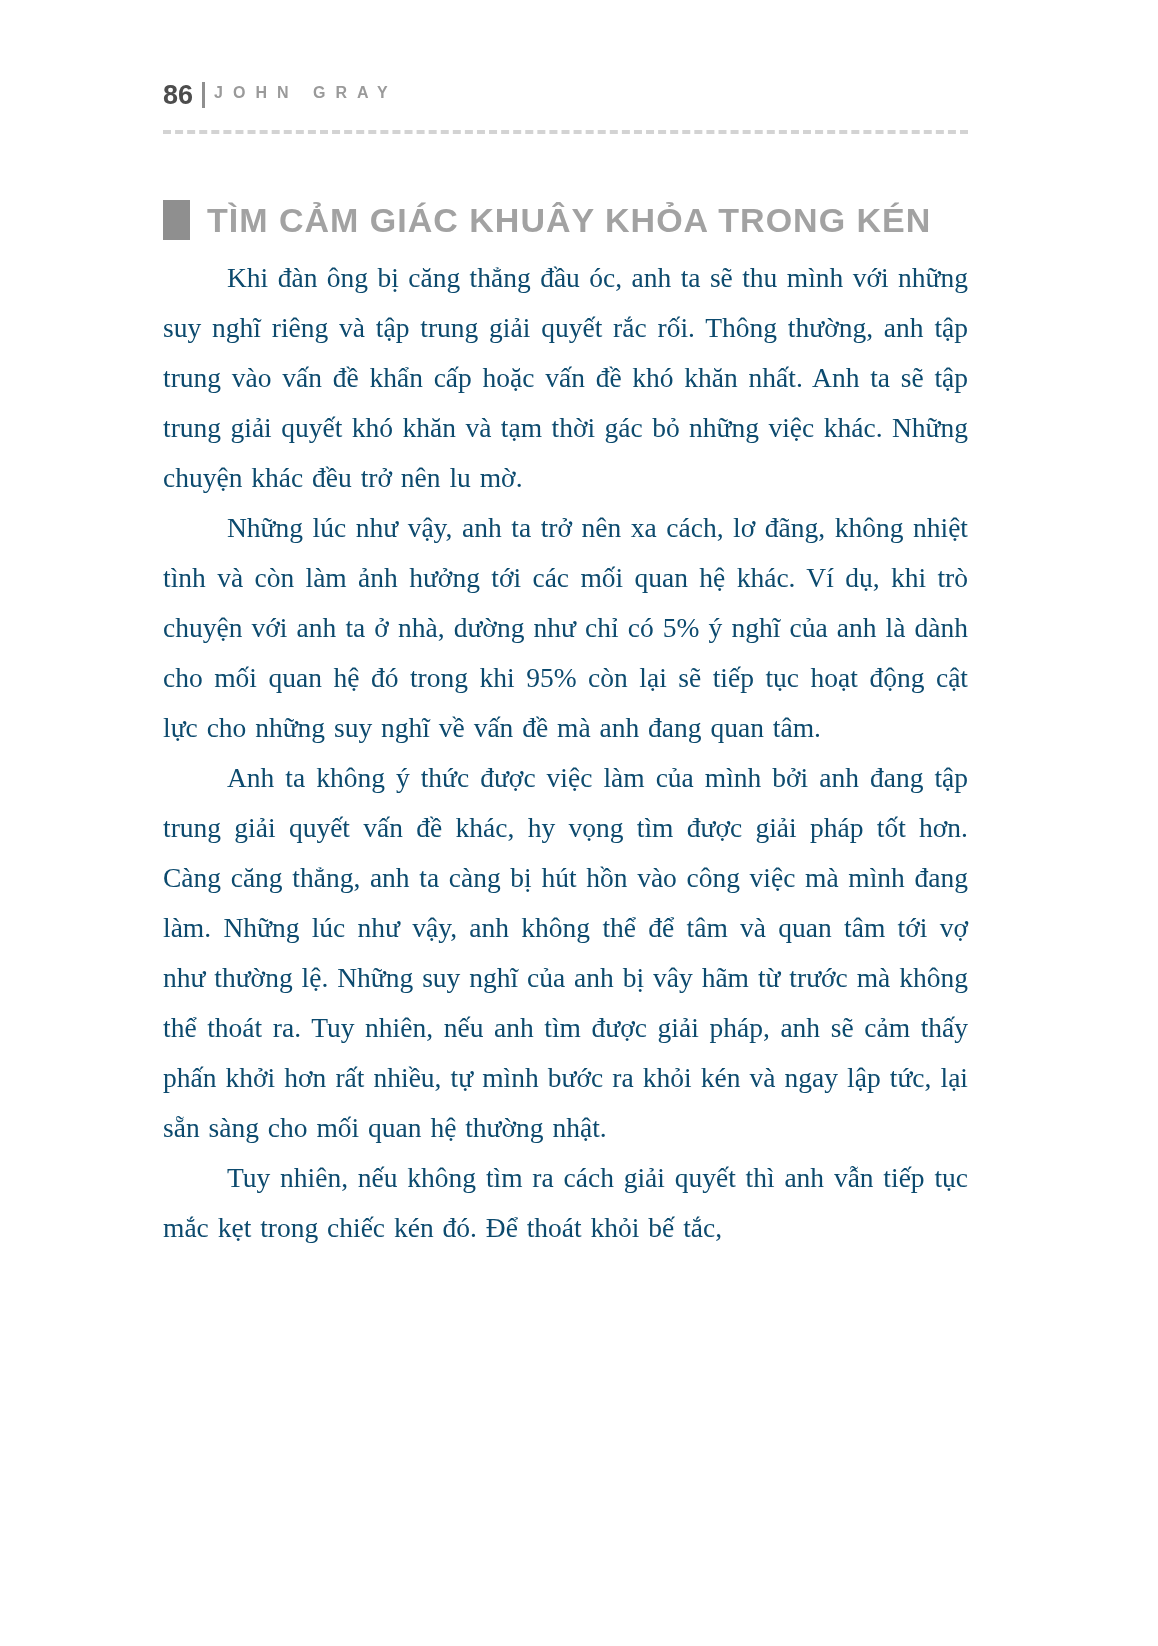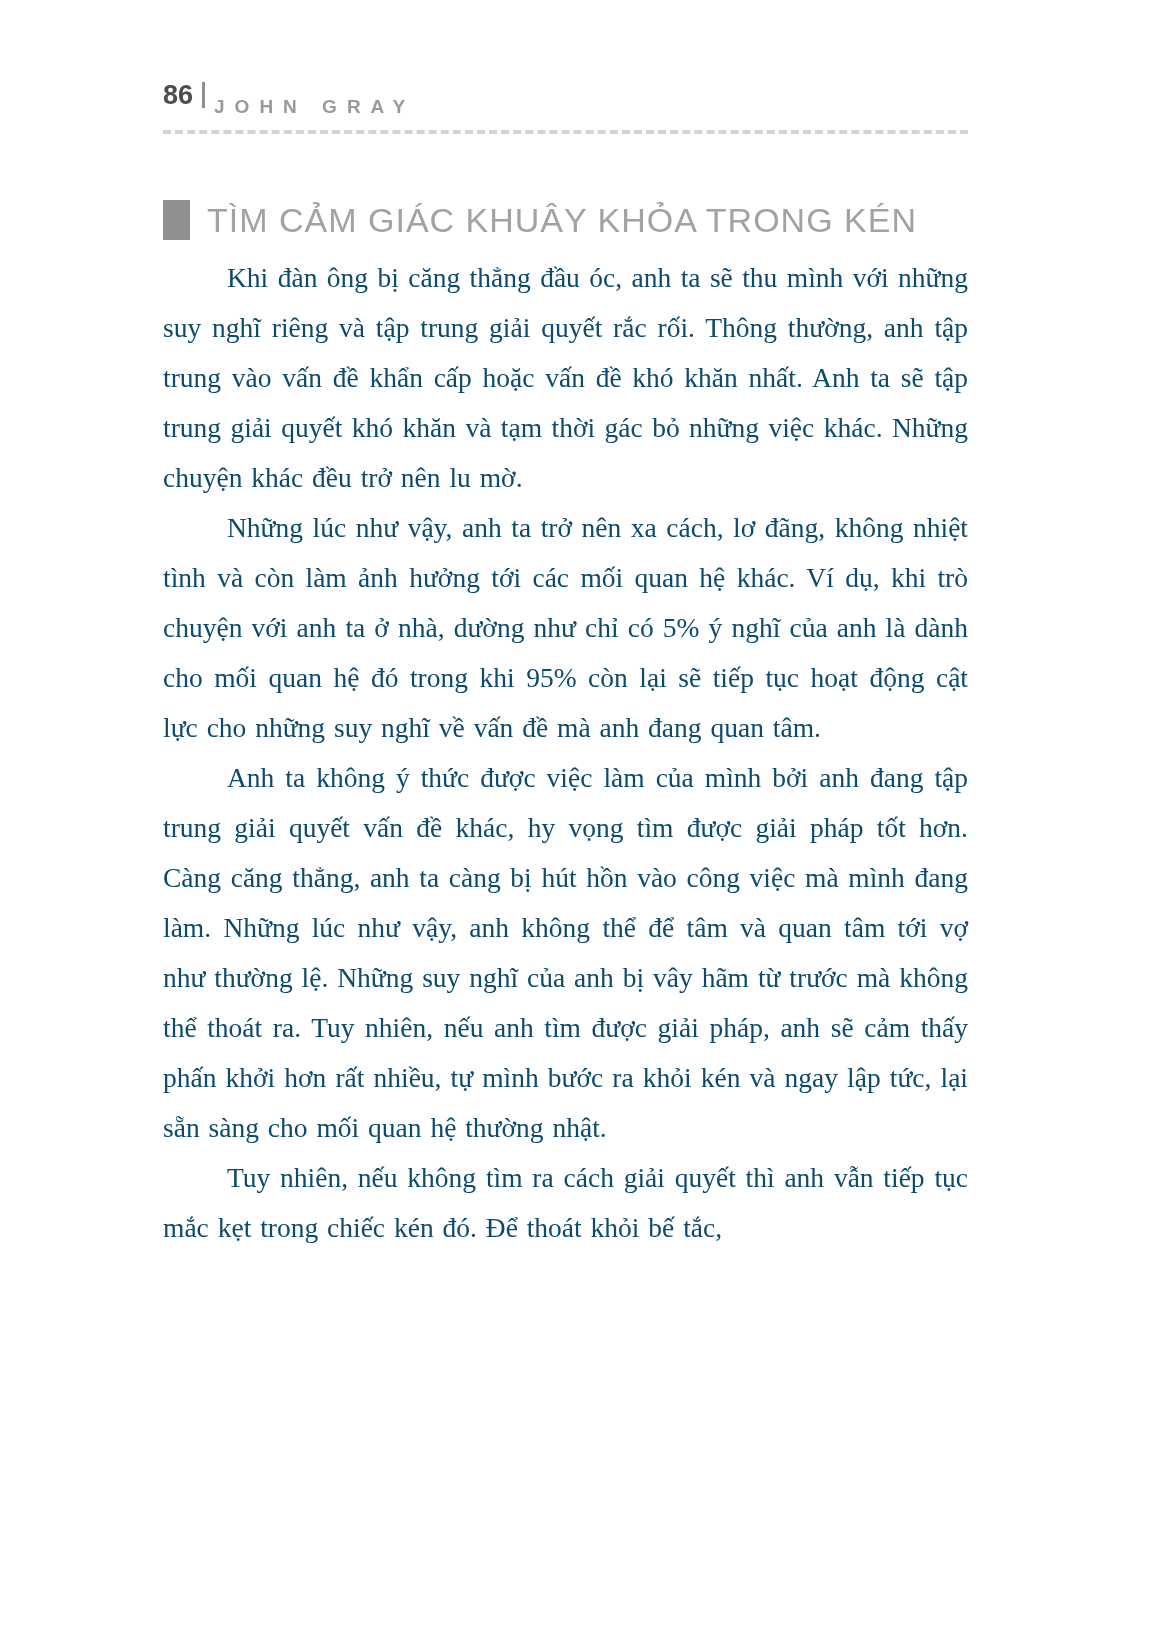--- a/index.html
+++ b/index.html
@@ -38,41 +38,40 @@
     line-height: 1;
   }
   .header-divider {
     width: 3px;
     height: 26px;
     background: #8f8f8f;
   }
   .author {
     font-family: "Liberation Sans", sans-serif;
     font-weight: 600;
-    font-size: 19px;
+    font-size: 16px;
     letter-spacing: 10px;
     color: #9a9a9a;
     line-height: 1;
     padding-top: 3px;
-    margin-top: 12px;
   }
   .dashed-rule {
     margin-top: 18px;
     border-top: 4px dashed #d3d3d3;
     height: 0;
   }
 
   
   .section-heading {
     margin: 66px 0 12px 0;
     display: flex;
     align-items: center;
     gap: 17px;
     font-family: "Liberation Sans", sans-serif;
-    font-weight: 400;
+    font-weight: 700;
     font-size: 34px;
     letter-spacing: 1px;
     color: #a2a2a2;
     line-height: 1.2;
   }
   .heading-marker {
     flex: none;
     width: 27px;
     height: 40px;
     background: #8f8f8f;

